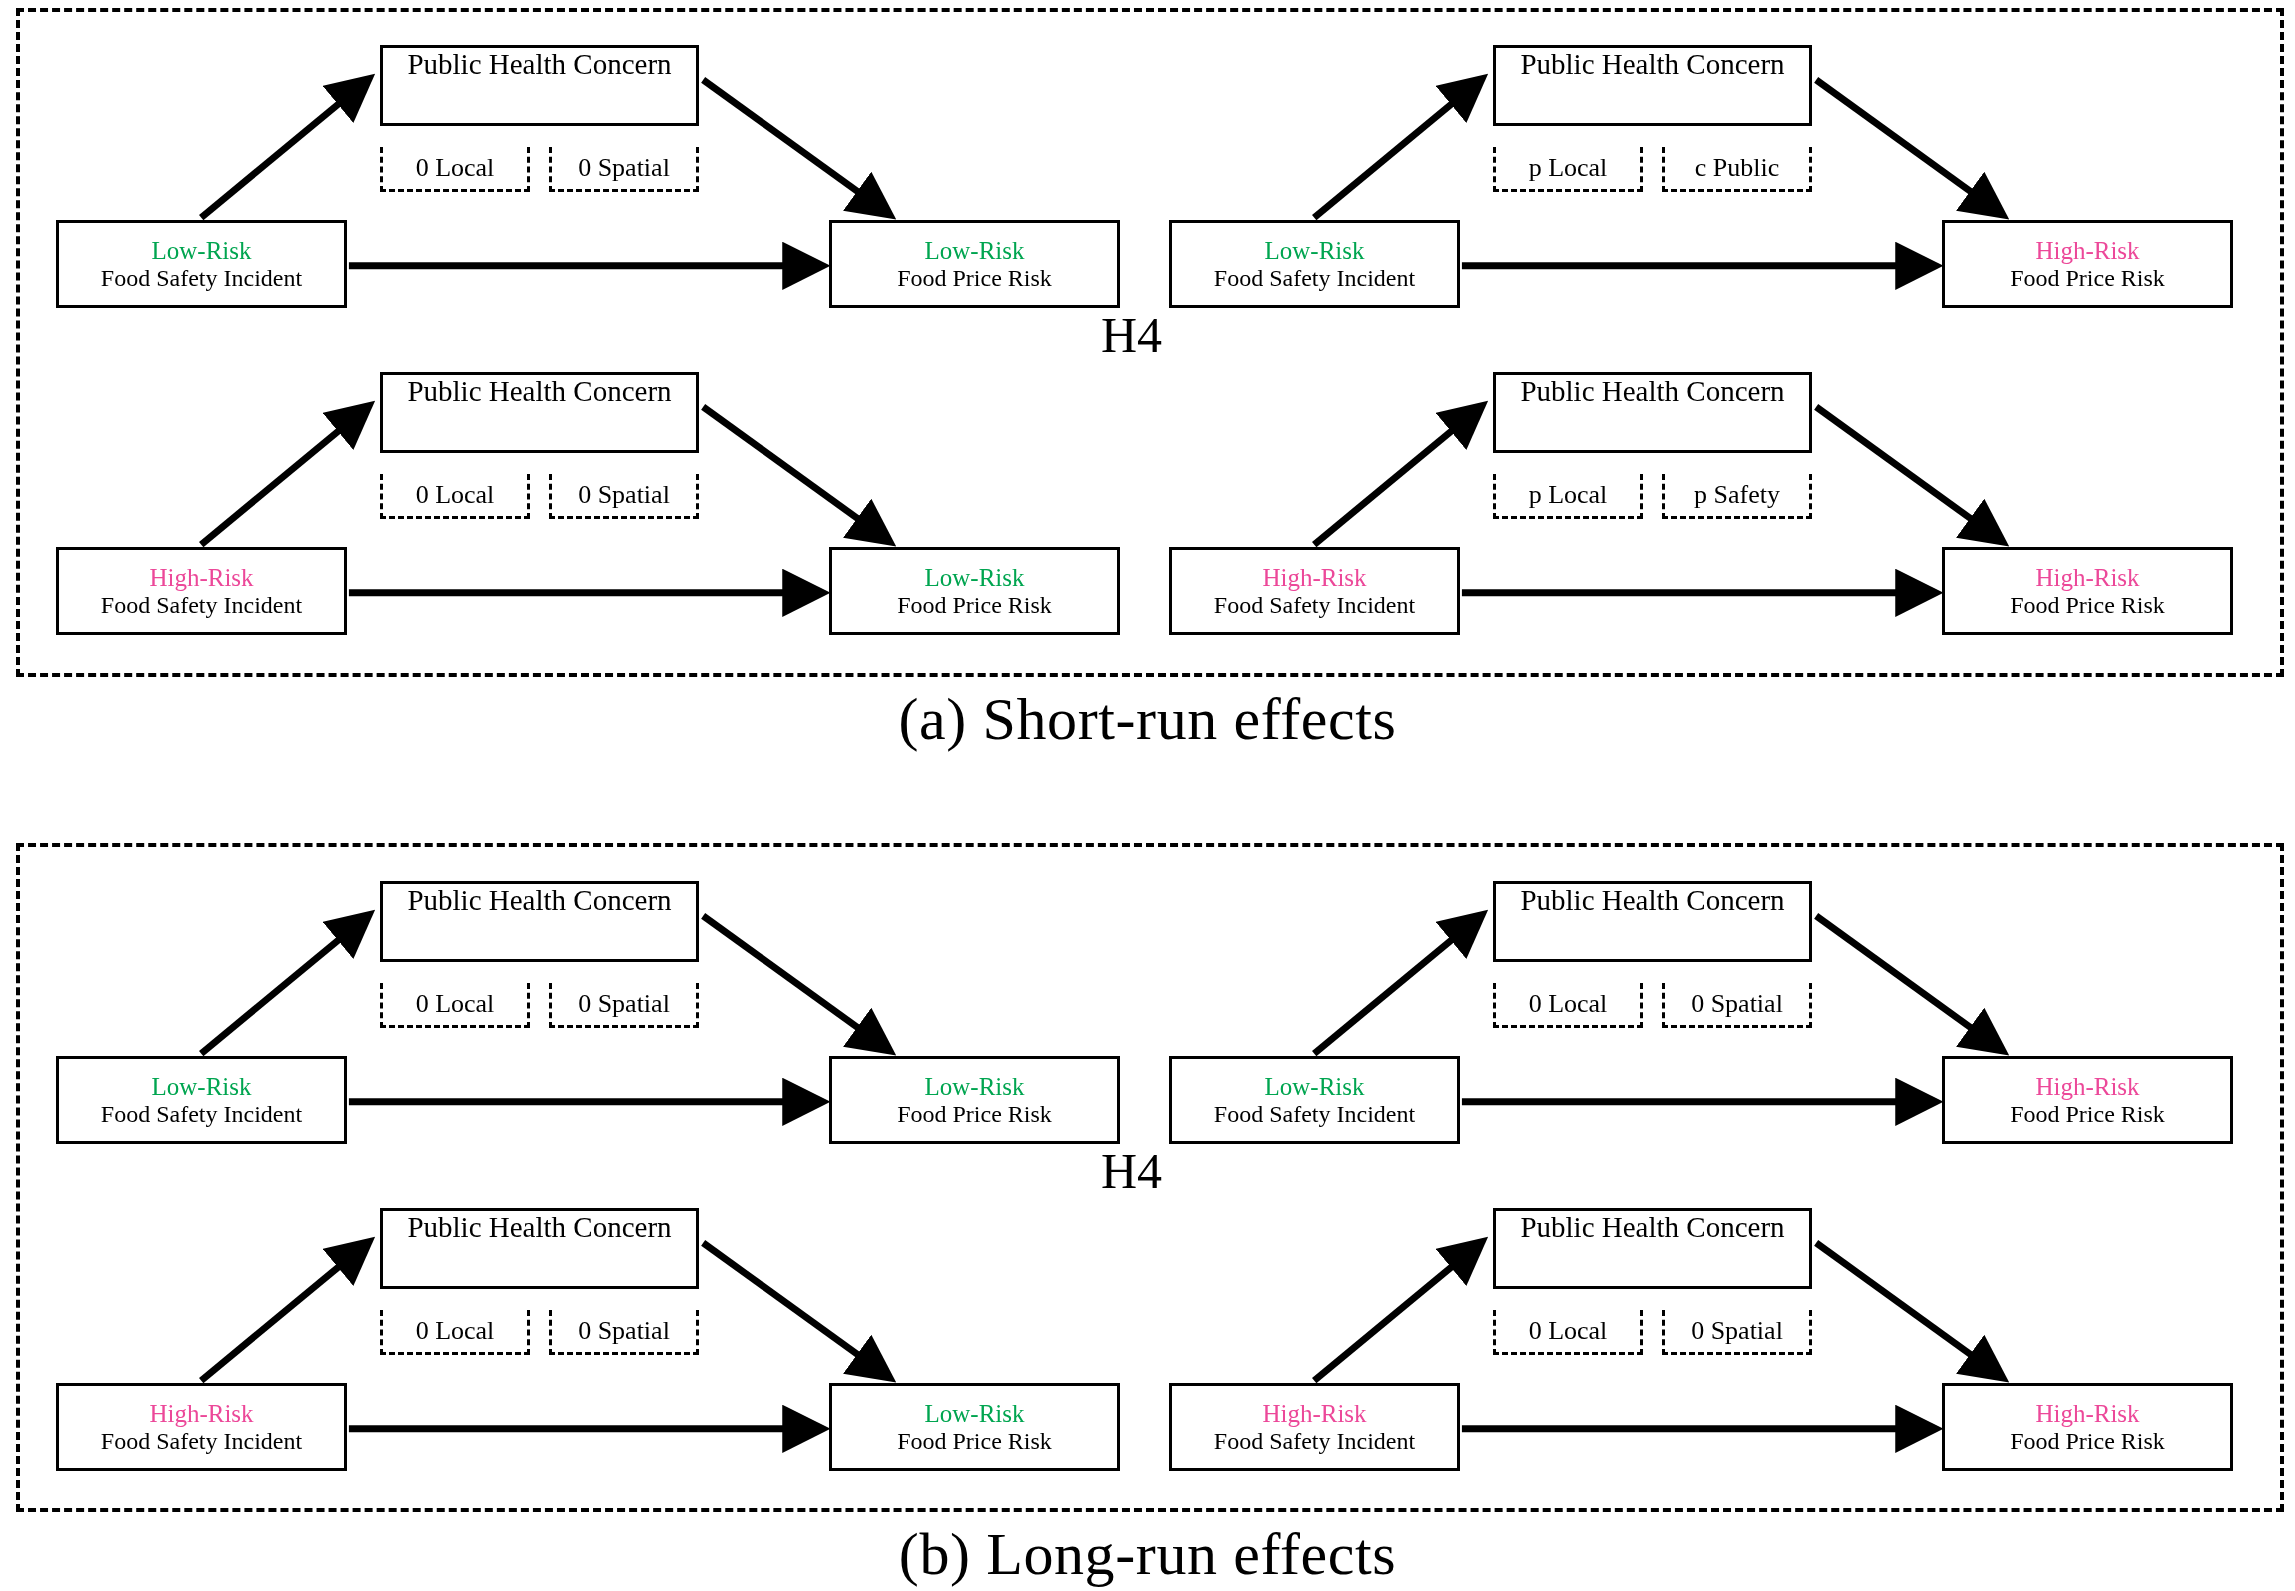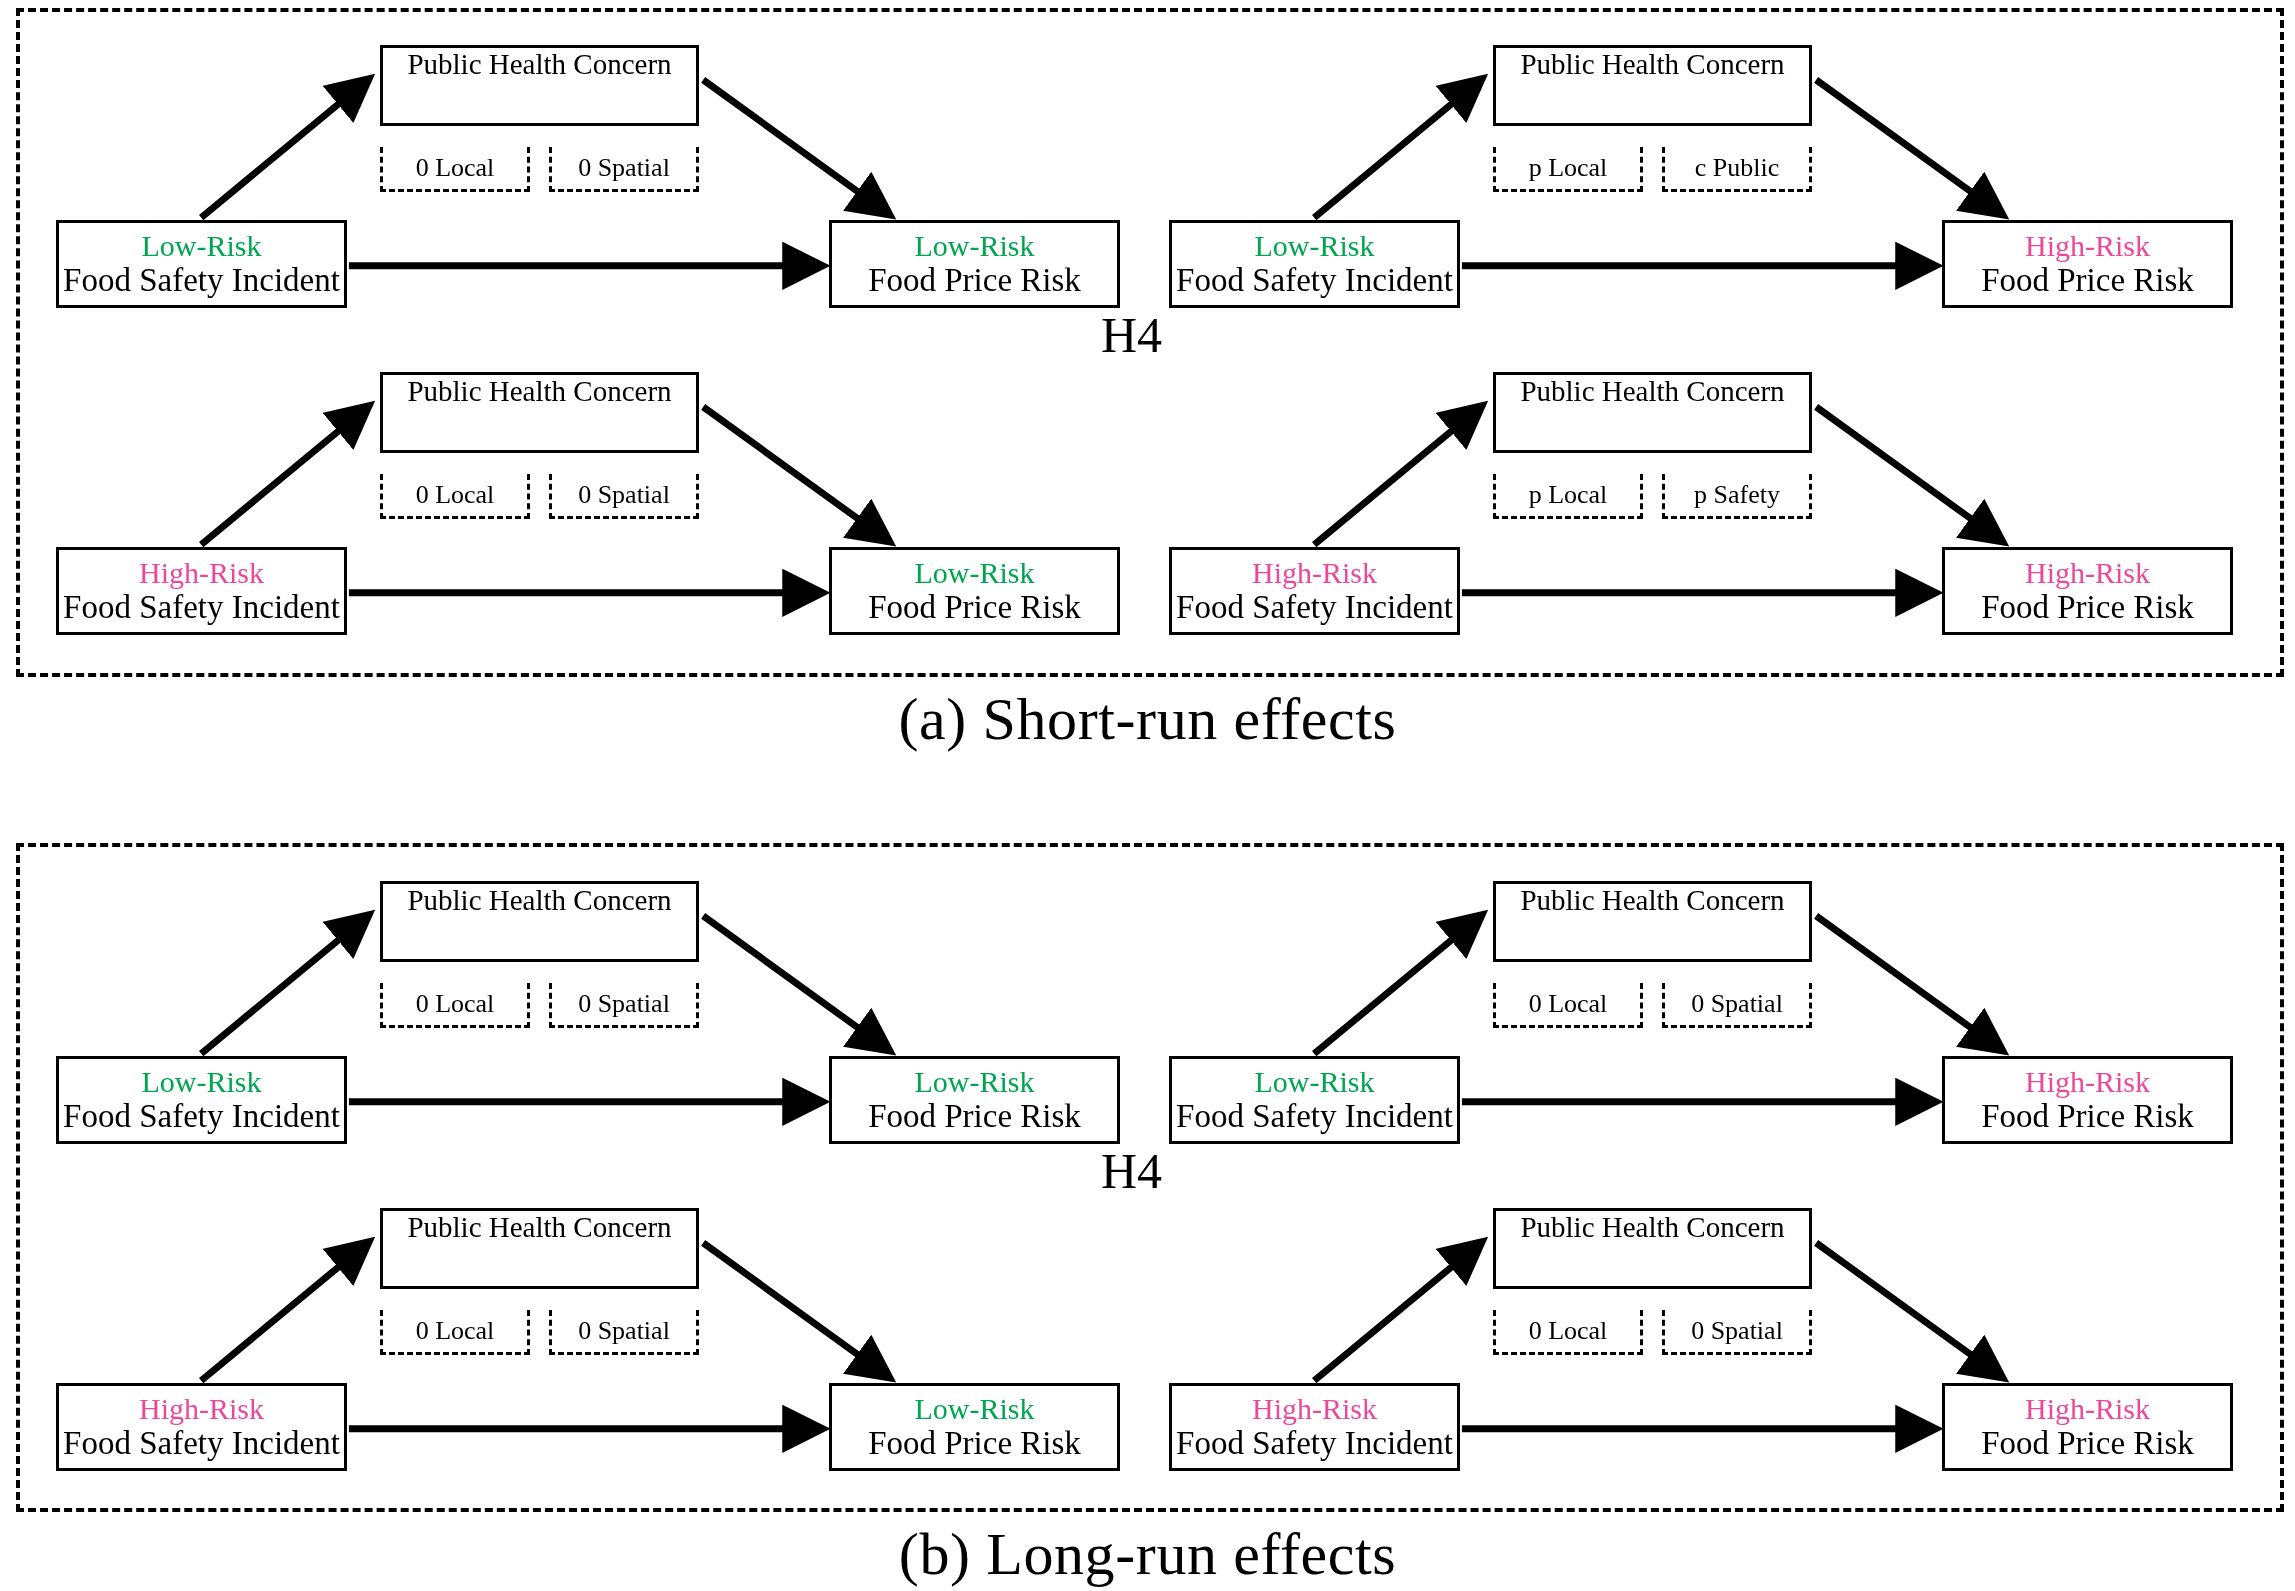--- a/index.html
+++ b/index.html
@@ -31,22 +31,22 @@
 
   
   .unit{position:absolute;width:1064px;height:288px;}
 
   .node{
     position:absolute;border:3.8px solid #000;background:#fff;
     box-sizing:border-box;text-align:center;
     display:flex;flex-direction:column;justify-content:center;
     line-height:1.12;
   }
-  .node .l1{font-size:30px;}
-  .node .l2{font-size:33px;}
+  .node .l1{font-size:25px;}
+  .node .l2{font-size:24px;}
   .risk-low{color:#00A550;}
   .risk-high{color:#ec4899;}
 
   .src{left:0px;top:194px;width:291px;height:88px;}
   .dst{left:773px;top:194px;width:291px;height:88px;}
 
   
   .med{
     position:absolute;left:324px;top:19px;width:319px;height:81px;
     border:3.8px solid #000;background:#fff;box-sizing:border-box;

